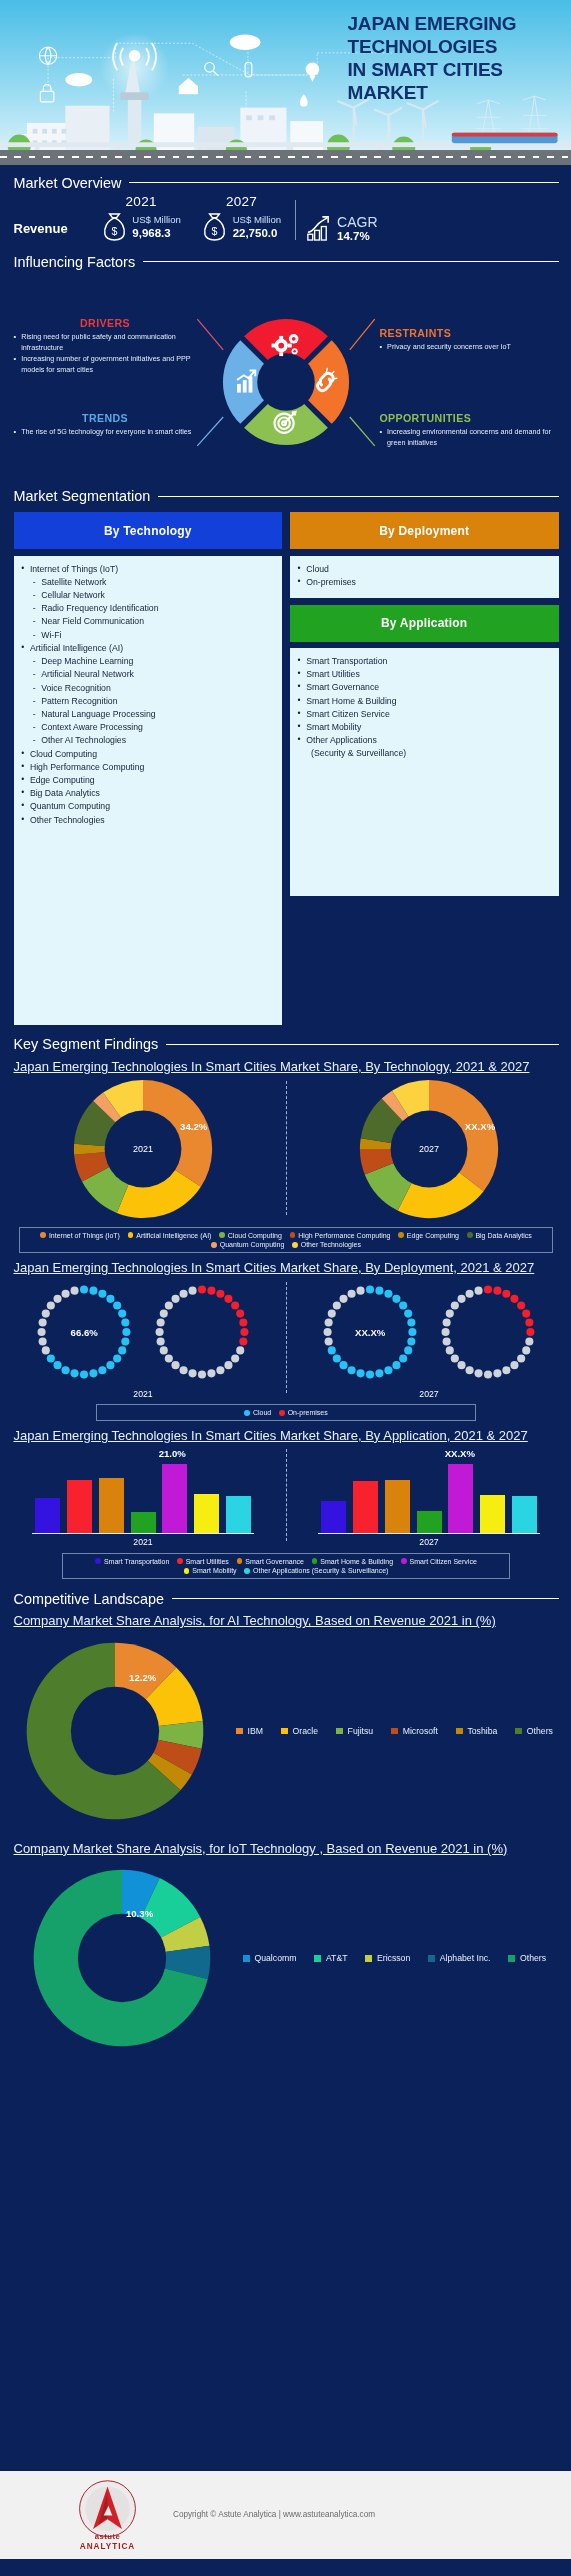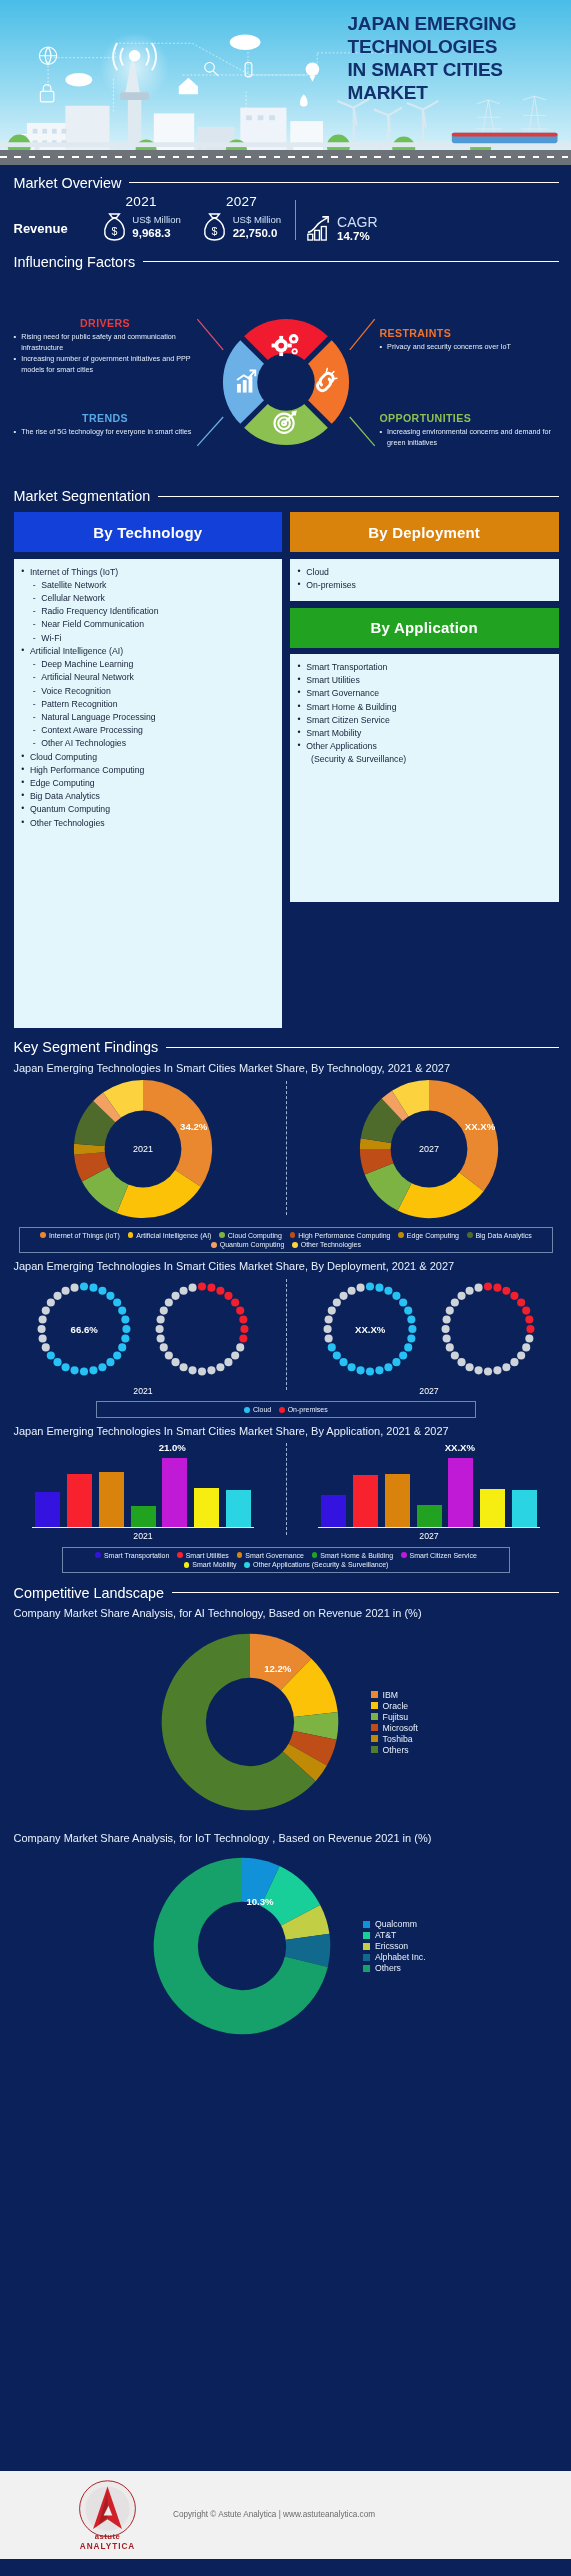--- a/index.html
+++ b/index.html
@@ -56,40 +56,40 @@
   .f-drivers { left:13.5px; top:40px; }        .f-drivers h4 { color:#ea3b3b; }
   .f-restraints { right:9.6px; top:50px; text-align:left; }  .f-restraints h4 { color:#f4732b; }
   .f-trends { left:13.5px; top:135px; }        .f-trends h4 { color:#5aa9e6; }
   .f-opps { right:9.6px; top:135px; }         .f-opps h4 { color:#8cc152; }
   .f-restraints h4, .f-opps h4 { text-align:left; }
   .t-center { text-align:center; }
 
   
   .seg-wrap { display:flex; gap:7.7px; padding:7.7px 13.5px 0 13.5px; align-items:flex-start; }
   .seg-col { flex:1; display:flex; flex-direction:column; gap:6.7px; }
-  .seg-head { color:#fff; font-size:15px; font-weight:bold; text-align:center;
+  .seg-head { color:#fff; font-size:12px; font-weight:bold; text-align:center;
     padding:11.5px 3.8px; letter-spacing:0.2px; }
   .seg-head.tech { background:#1340d8; }
   .seg-head.depl { background:#d9820c; }
   .seg-head.appl { background:#21a321; }
   .seg-body { background:#e3f6fb; padding:6.7px 7.7px; }
   .seg-body ul { list-style:none; }
   .seg-body li { color:#16213a; font-size:8.7px; line-height:1.52; padding-left:8.7px;
      position:relative; }
   .seg-body li:before{content:"•"; position:absolute; left:0; top:-1px; }
   .seg-body li.sub { padding-left:20px; }
   .seg-body li.sub:before{content:"-"; left:11.5px; top:0;}
   .seg-body li.cont { padding-left:13.5px; }
   .seg-body li.cont:before{content:"";}
   .tech-body { min-height:469px; }
   .depl-body { min-height:42px; }
   .appl-body { min-height:248px; }
 
   
-  .chart-title { color:#e9f1fc; font-size:11px; padding:6.7px 13.5px 2.9px 13.5px; }
+  .chart-title { color:#e9f1fc; font-size:13px; padding:6.7px 13.5px 2.9px 13.5px;text-decoration:underline; }
   .twin { position:relative; display:flex; }
   .twin .half { flex:1; display:flex; flex-direction:column; align-items:center; }
   .vdash { position:absolute; left:50%; top:3.8px; bottom:5.8px; width:0;
            border-left:1.4px dashed #9fb4d8; }
   .yr-label { color:#ffffff; font-size:8.7px; margin-top:2.9px; }
 
   .legend-box { margin:5.8px 19px 0 19px; border:1px solid #6f86ad; padding:3.8px 5.8px;
      display:flex; flex-wrap:wrap; justify-content:center; gap:2.9px 7.7px; }
   .legend-box.narrow { margin:5.8px 96px 0 96px; }
   .lg { display:flex; align-items:center; gap:2.9px; color:#eaf1fb; font-size:7px; white-space:nowrap;}
@@ -109,21 +109,21 @@
      text-align:center; color:#fff; font-weight:bold; font-size:9.6px; }
 
   
   .bars { display:flex; align-items:flex-end; gap:6.7px; height:73px;
      border-bottom:1.4px solid #e4ecf8; padding:0 3.8px; position:relative; }
   .bar { width:25px; }
   .bar-cap { position:absolute; color:#fff; font-weight:bold; font-size:9.6px; top:-13.5px; }
 
   
   .comp-row { display:flex; align-items:center; justify-content:center; gap:25px; padding-top:3.8px;}
-  .comp-legend { display:flex; flex-direction:column; gap:1px; }
+  .comp-legend { display:flex; flex-direction:row; gap:18px; }
   .comp-legend .lg { font-size:8.7px; gap:4.8px; }
   .comp-legend .sq { width:6.7px; height:6.7px; }
 
   
   .footer { position:absolute; left:0; bottom:0; width:572px; height:111px; background:#0a2259; }
   .footer-inner { position:absolute; left:0; top:5.8px; width:572px; height:88px; background:#f1f1f1;
      display:flex; align-items:center; }
   .logo { margin-left:69px; width:77px; height:77px; position:relative; }
   .copy { margin-left:27px; color:#6b6b6b; font-size:8.2px; }
   .logo-txt1 { position:absolute; left:0; right:0; bottom:12.5px; text-align:center;

